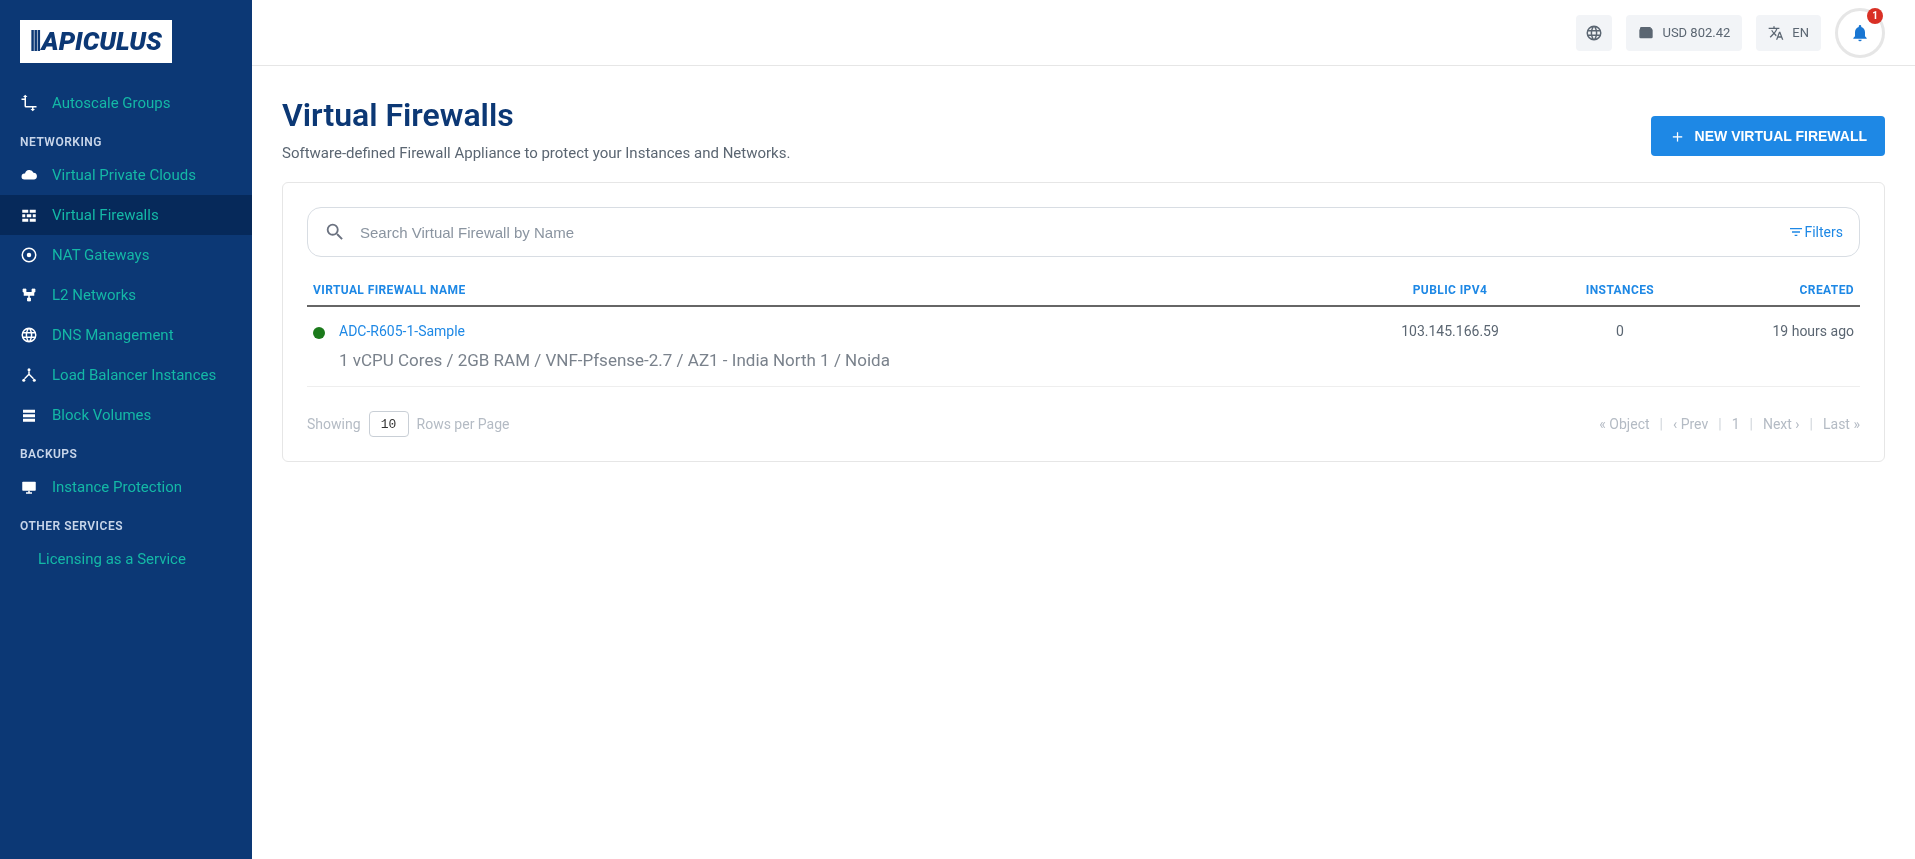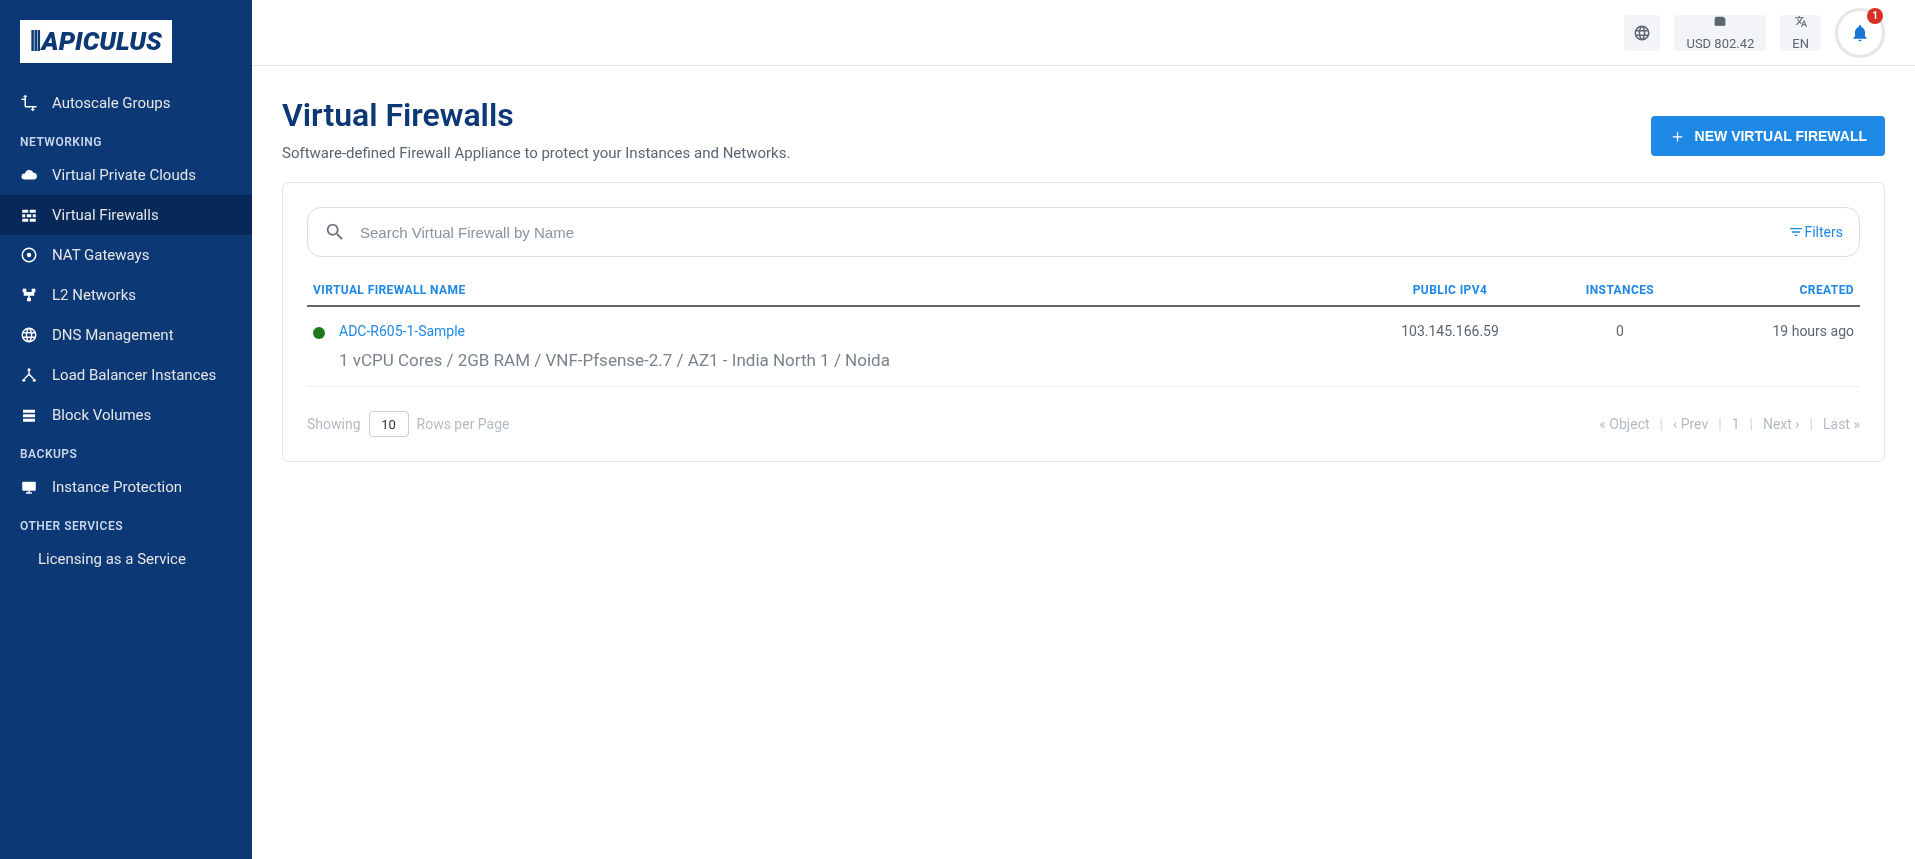--- a/index.html
+++ b/index.html
@@ -6,31 +6,31 @@
   body { font-family: -apple-system, BlinkMacSystemFont, "Segoe UI", Roboto, Helvetica, Arial, sans-serif; background: #fff; color: #333; }
 
   .layout { display: flex; width: 1915px; min-height: 859px; }
 
   
   .sidebar { width: 252px; background: #0c3875; color: #fff; flex-shrink: 0; padding-top: 10px; }
   .logo-wrap { padding: 10px 20px 20px 20px; }
   .logo { background: #fff; color: #0c3875; font-weight: 900; font-size: 26px; letter-spacing: 0px; padding: 6px 10px; display: inline-block; font-style: italic; }
   .logo .slash { font-style: normal; font-weight: 900; }
   .nav-group-title { font-size: 12px; color: #c9d6ea; letter-spacing: 0.5px; padding: 12px 20px 6px; font-weight: 600; }
-  .nav-item { display: flex; align-items: center; gap: 14px; padding: 11px 20px; color: #e5e5e5; font-size: 15px; cursor: pointer; }
+  .nav-item { display: flex; align-items: center; gap: 14px; padding: 11px 20px; color: #14b8a6; font-size: 15px; cursor: pointer; }
   .nav-item.active { background: #06295a; }
   .nav-item .nav-icon { width: 18px; height: 18px; display: inline-flex; align-items: center; justify-content: center; color: #fff; flex-shrink: 0; }
   .nav-item .nav-label { white-space: nowrap; }
 
   
   .main { flex: 1; background: #fff; position: relative; }
 
   
   .topbar { height: 66px; border-bottom: 1px solid #e6e6e6; display: flex; align-items: center; justify-content: flex-end; padding: 0 30px 0 20px; gap: 14px; }
-  .topbar-btn { background: #f2f4f7; border-radius: 4px; height: 36px; display: inline-flex; align-items: center; padding: 0 12px; gap: 8px; font-size: 13px; color: #5b6672; cursor: pointer; flex-direction: column; }
+  .topbar-btn { background: #f2f4f7; border-radius: 4px; height: 36px; display: inline-flex; align-items: center; padding: 0 12px; gap: 8px; font-size: 13px; color: #5b6672; cursor: pointer; }
   .topbar-btn.icon-only { width: 36px; justify-content: center; padding: 0; }
   .bell-wrap { position: relative; width: 50px; height: 50px; display: flex; align-items: center; justify-content: center; }
   .bell-ring { position: absolute; inset: 0; border: 3px solid #e6e6e6; border-radius: 50%; }
   .bell-ring::after { content: ""; position: absolute; top: -3px; right: -3px; width: 56px; height: 56px; }
   .bell-badge { position: absolute; top: 0px; right: 2px; background: #d93025; color: #fff; font-size: 10px; font-weight: 700; border-radius: 50%; width: 16px; height: 16px; display: flex; align-items: center; justify-content: center; }
   .bell-icon-svg { width: 20px; height: 20px; fill: #1976d2; }
 
   
   .page-header { padding: 30px 30px 20px 30px; display: flex; justify-content: space-between; align-items: flex-start; }
   .page-title { font-size: 32px; color: #0c3875; font-weight: 600; margin-bottom: 10px; }
@@ -55,21 +55,21 @@
   table.firewalls tbody td.right { text-align: right; }
   table.firewalls tbody td.center { text-align: center; }
   .status-dot { width: 12px; height: 12px; background: #1b7a1b; border-radius: 50%; display: inline-block; margin-top: 4px; }
   .fw-name { color: #1e88e5; font-size: 14px; cursor: pointer; }
   .fw-sub { color: #7a828c; font-size: 17px; margin-top: 11px; }
   .name-cell { display: flex; gap: 14px; align-items: flex-start; }
 
   
   .table-footer { display: flex; justify-content: space-between; align-items: center; margin-top: 24px; font-size: 14px; color: #b4bbc4; }
   .rows-per-page { display: flex; align-items: center; gap: 8px; }
-  .rows-select { border: 1px solid #c9cfd6; border-radius: 4px; width: 40px; height: 26px; display: inline-flex; align-items: center; justify-content: center; color: #333; font-size: 13px; }
+  .rows-select { border: 1px solid #c9cfd6; border-radius: 4px; width: 40px; height: 26px; display: inline-flex; align-items: center; justify-content: center; color: #333; font-size: 13px; font-family: Liberation Mono, monospace; }
   .pager { display: flex; align-items: center; gap: 10px; color: #b4bbc4; font-size: 14px; }
   .pager span { cursor: pointer; }
   .pager .sep { color: #cfd4da; }
 
   
   svg { display: block; }
 </style>
 </head>
 <body>
 

